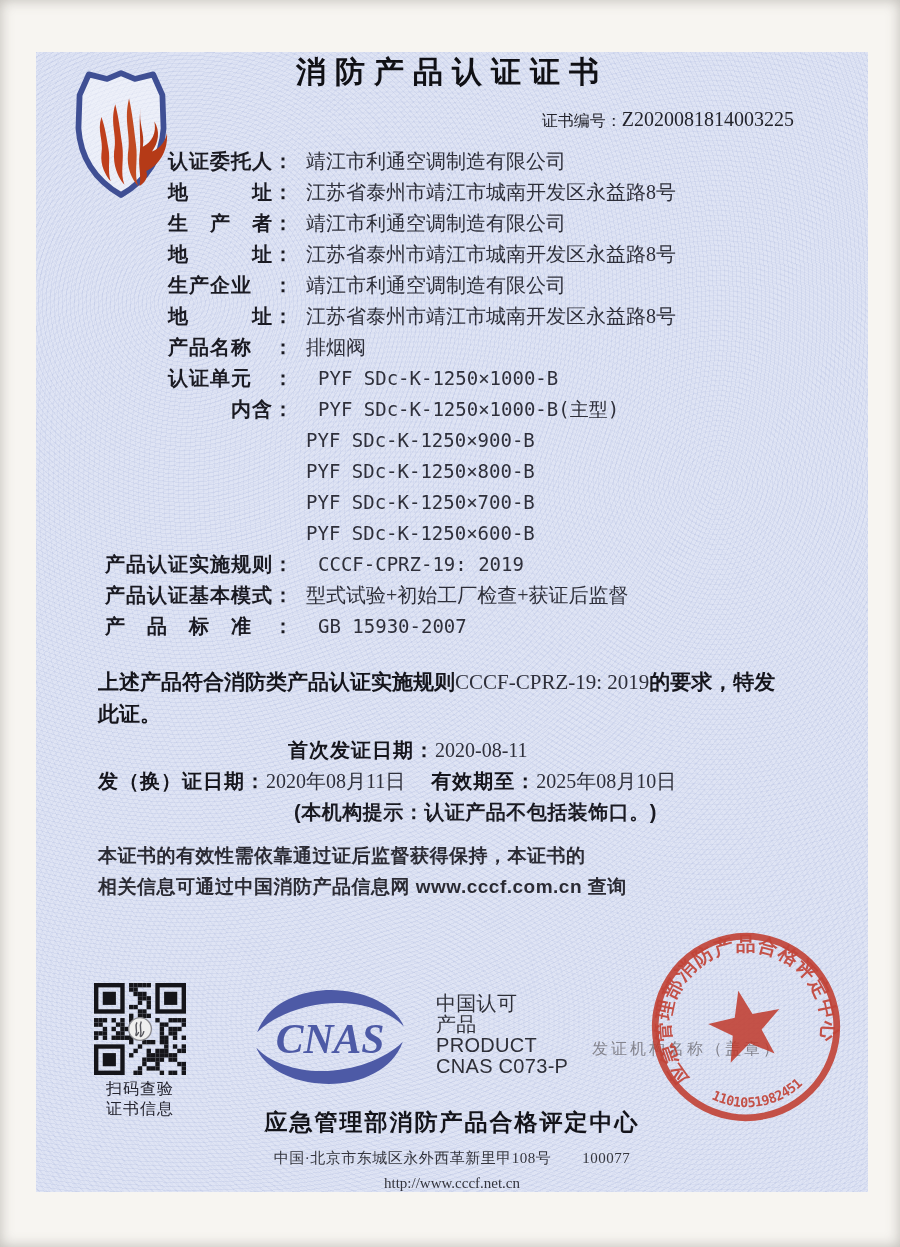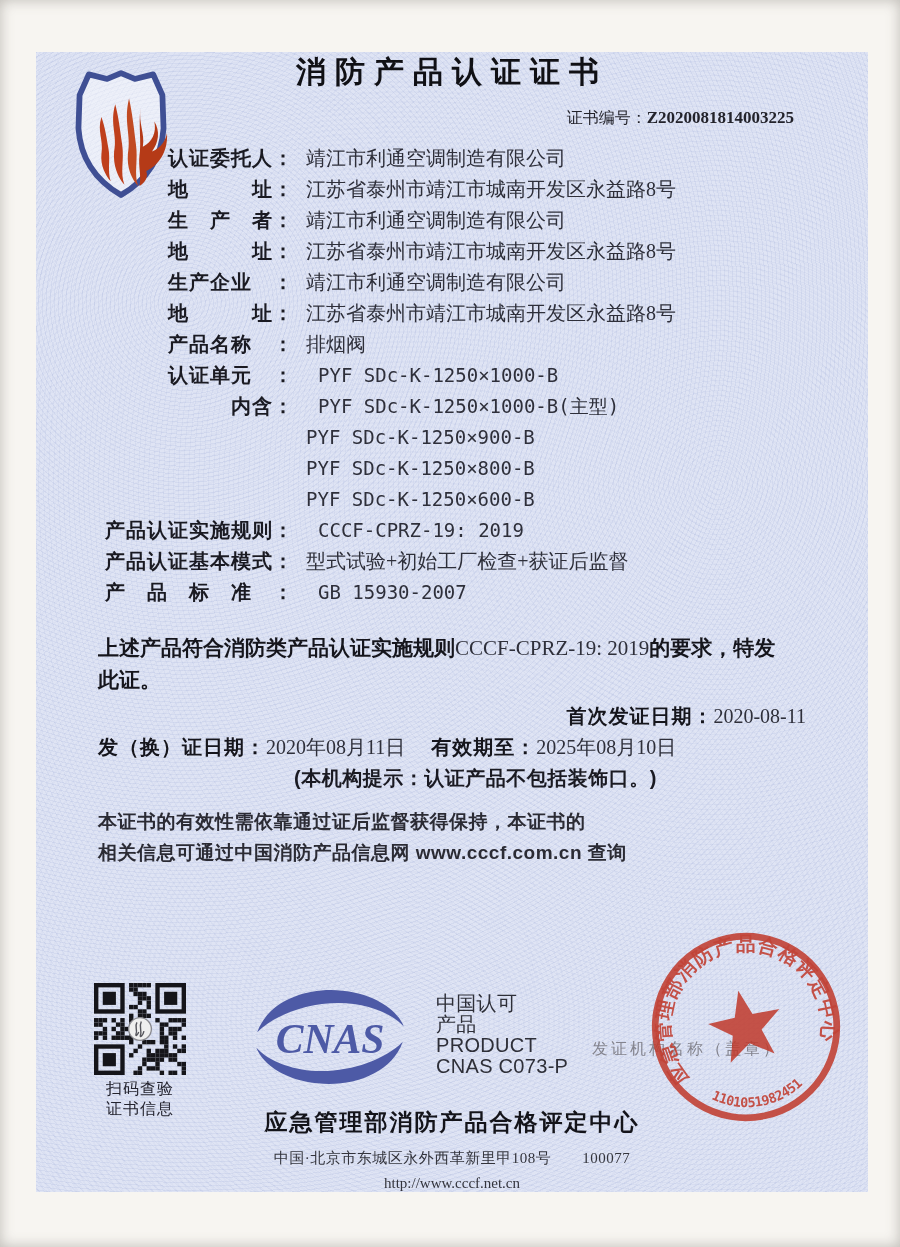--- a/index.html
+++ b/index.html
@@ -14,39 +14,39 @@
           repeating-radial-gradient(circle at 45% 85%, rgba(255,255,255,0) 0 3px, rgba(140,155,205,.06) 3px 5px);
         color:#1a1a22;}
   .content{position:relative;height:100%;padding:0 62px;box-sizing:border-box;}
 
   
   .logo{position:absolute;left:26px;top:12px;width:118px;height:138px;}
   .title{margin:0;text-align:center;font-size:30px;font-weight:700;
          letter-spacing:9px;color:#101015;}
   .subtitle{margin-top:13px;text-align:center;font-size:19px;color:#3a3a42;letter-spacing:.4px;}
   .certno{margin-top:15px;text-align:right;padding-right:12px;font-size:16px;color:#23232b;}
-  .certno .num{font-family:"Liberation Serif",serif;font-size:17px;font-weight:bold;}
+  .certno .num{font-family:"Liberation Serif",serif;font-size:20px;}
 
   
   .rows{margin-top:14px;}
   .row{display:flex;height:31px;line-height:31px;font-size:20px;}
   .lbl{width:196px;text-align:right;font-weight:700;letter-spacing:1px;white-space:pre;flex:none;}
   .val{margin-left:12px;color:#2e2f3a;font-family:"Liberation Serif",serif;white-space:pre;}
   .val--mono{font-family:"DejaVu Sans Mono",monospace;font-size:19px;margin-left:24px;}
   .row--model .val{margin-left:208px;}
   .row--rule .lbl{width:230px;margin-left:-34px;}
 
   .statement{margin-top:24px;width:712px;font-size:21px;font-weight:700;line-height:32px;color:#15151c;}
   .statement .code{font-weight:400;font-family:"Liberation Serif",serif;color:#2e2f3a;}
 
   .dates{margin-top:5px;font-size:20px;}
   .dline{height:31px;line-height:31px;}
   .dline b{letter-spacing:1px;color:#15151c;}
   .dline .dv{font-family:"Liberation Serif",serif;color:#2e2f3a;}
-  .dline--first{padding-left:190px;text-align:right;}
+  .dline--first{padding-left:190px;}
   .dline--issue .gap{display:inline-block;width:26px;}
   .dline--note{padding-left:196px;font-weight:700;letter-spacing:.5px;}
 
   .footnotes{margin-top:12px;text-align:left;font-size:19px;font-weight:600;
              color:#2b2b34;line-height:31px;letter-spacing:.5px;}
 
   
   .bottom{position:absolute;left:0;top:925px;width:832px;height:215px;}
   .qr{position:absolute;left:56px;top:6px;width:96px;text-align:center;}
   .qr svg{display:block;margin:0 auto;}
@@ -118,20 +118,23 @@
         <div class="row">
           <span class="lbl">内含：</span>
           <span class="val val--mono">PYF SDc-K-1250×1000-B(主型)</span>
           </div>
 
         <div class="row row--model">
           <span class="val val--mono">PYF SDc-K-1250×900-B</span>
           </div>
         <div class="row row--model">
           <span class="val val--mono">PYF SDc-K-1250×800-B</span>
+          </div>
+        <div class="row row--model">
+          <span class="val val--mono">PYF SDc-K-1250×700-B</span>
           </div>
         <div class="row row--model">
           <span class="val val--mono">PYF SDc-K-1250×600-B</span>
           </div>
 
         <div class="row row--rule">
           <span class="lbl">产品认证实施规则：</span>
           <span class="val val--mono">CCCF-CPRZ-19: 2019</span>
           </div>
         <div class="row row--rule">

